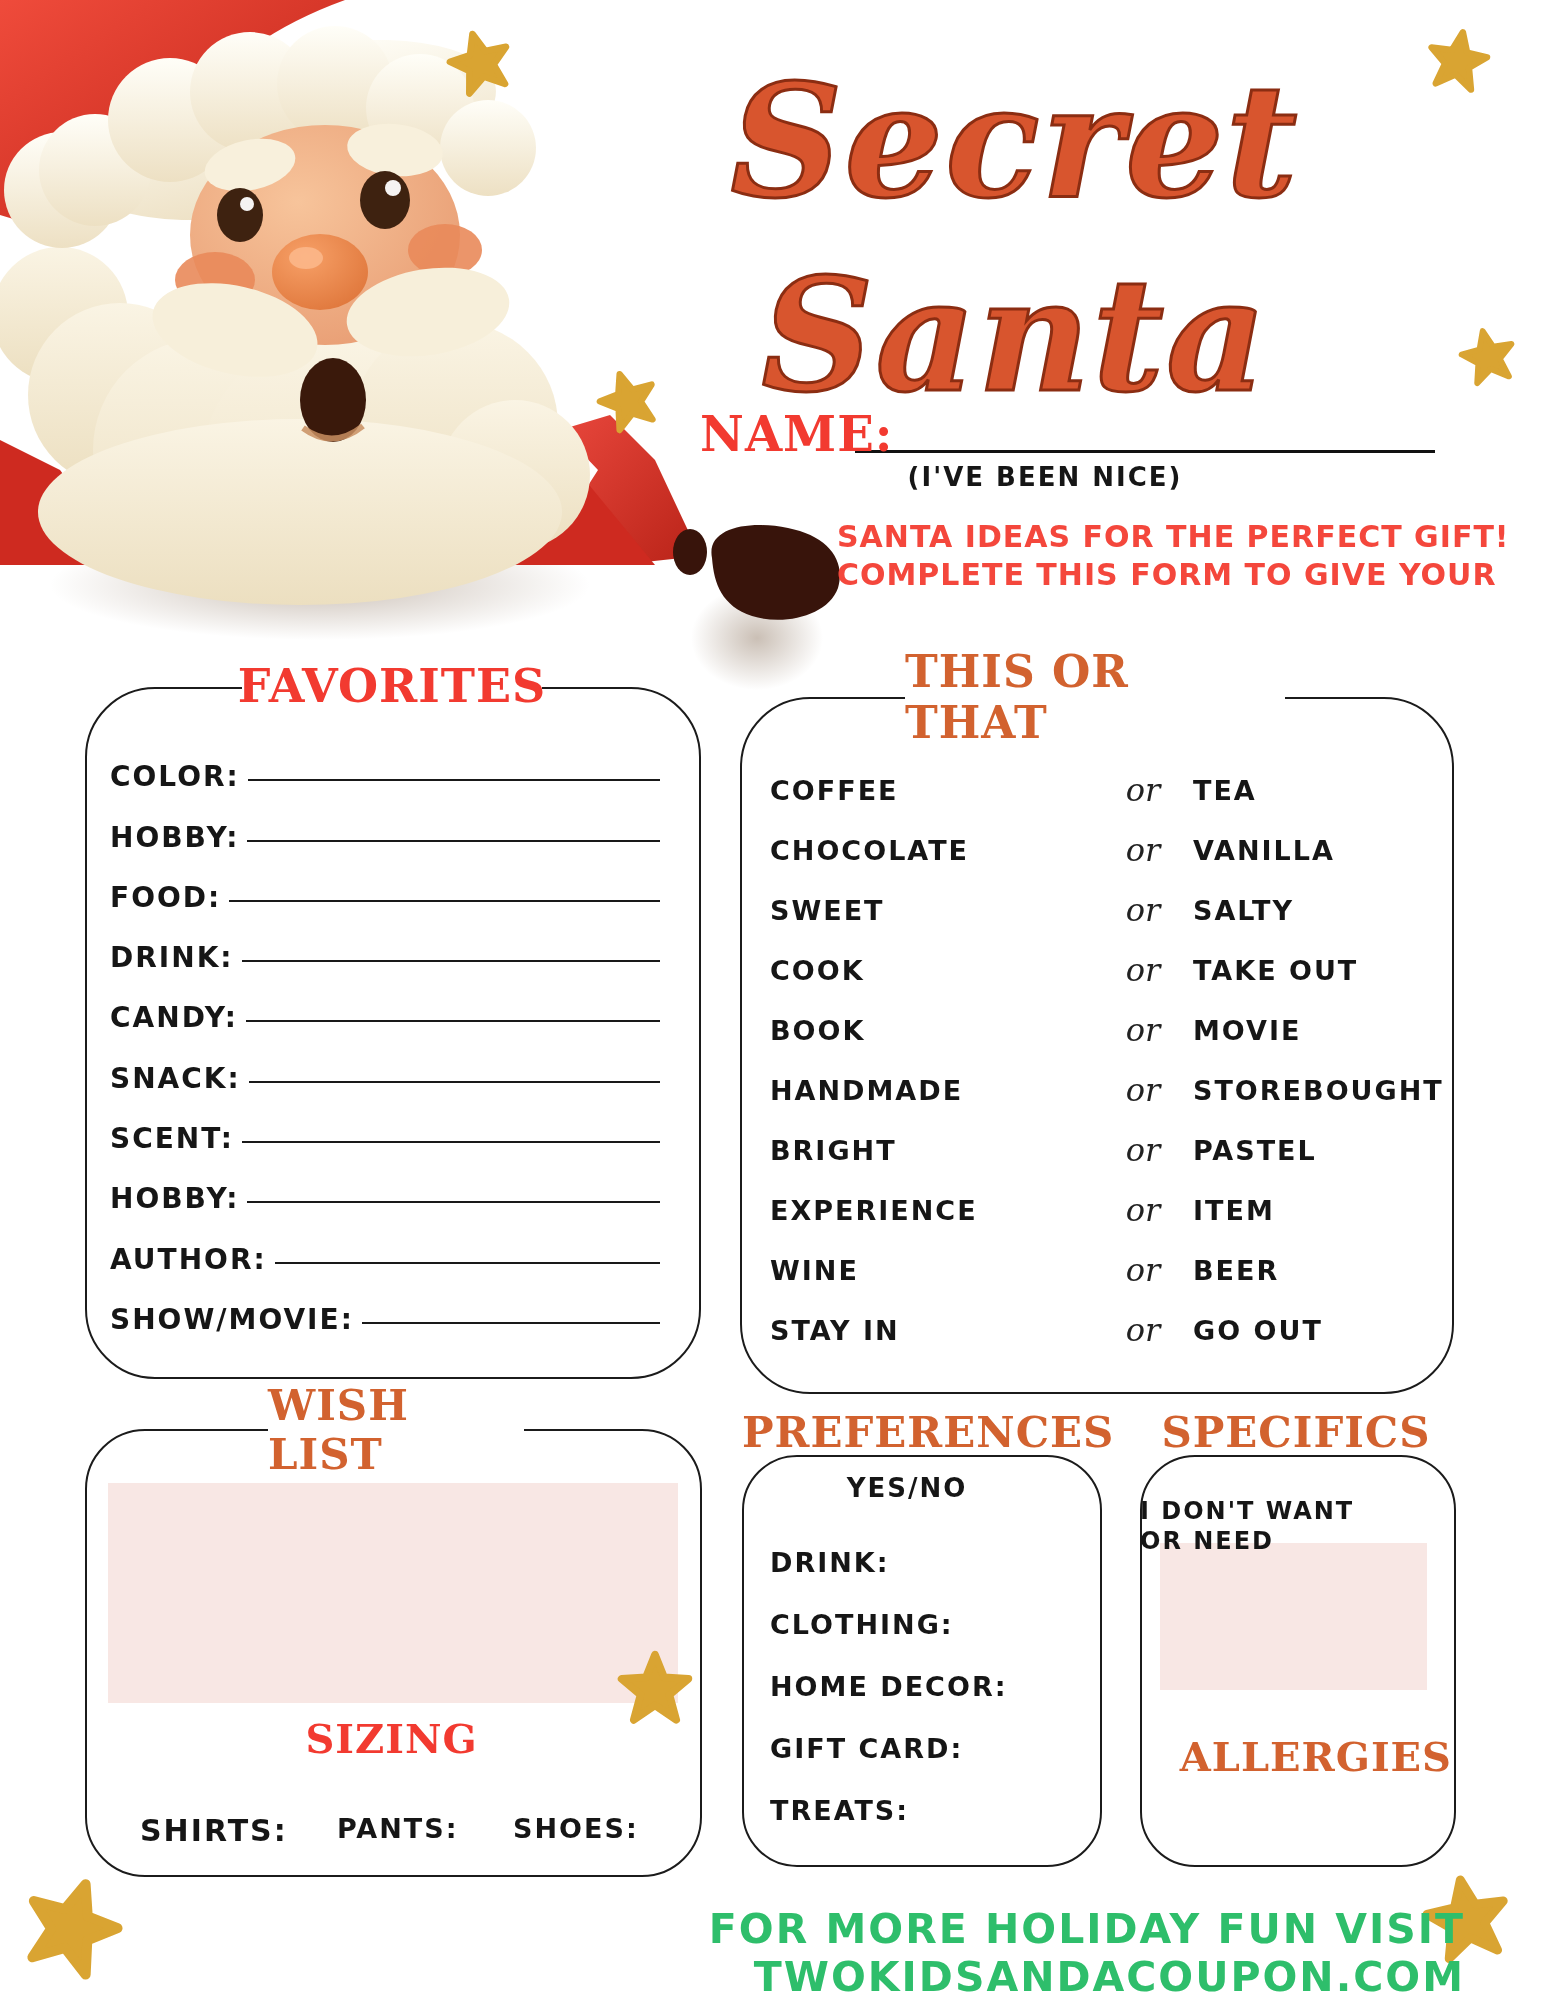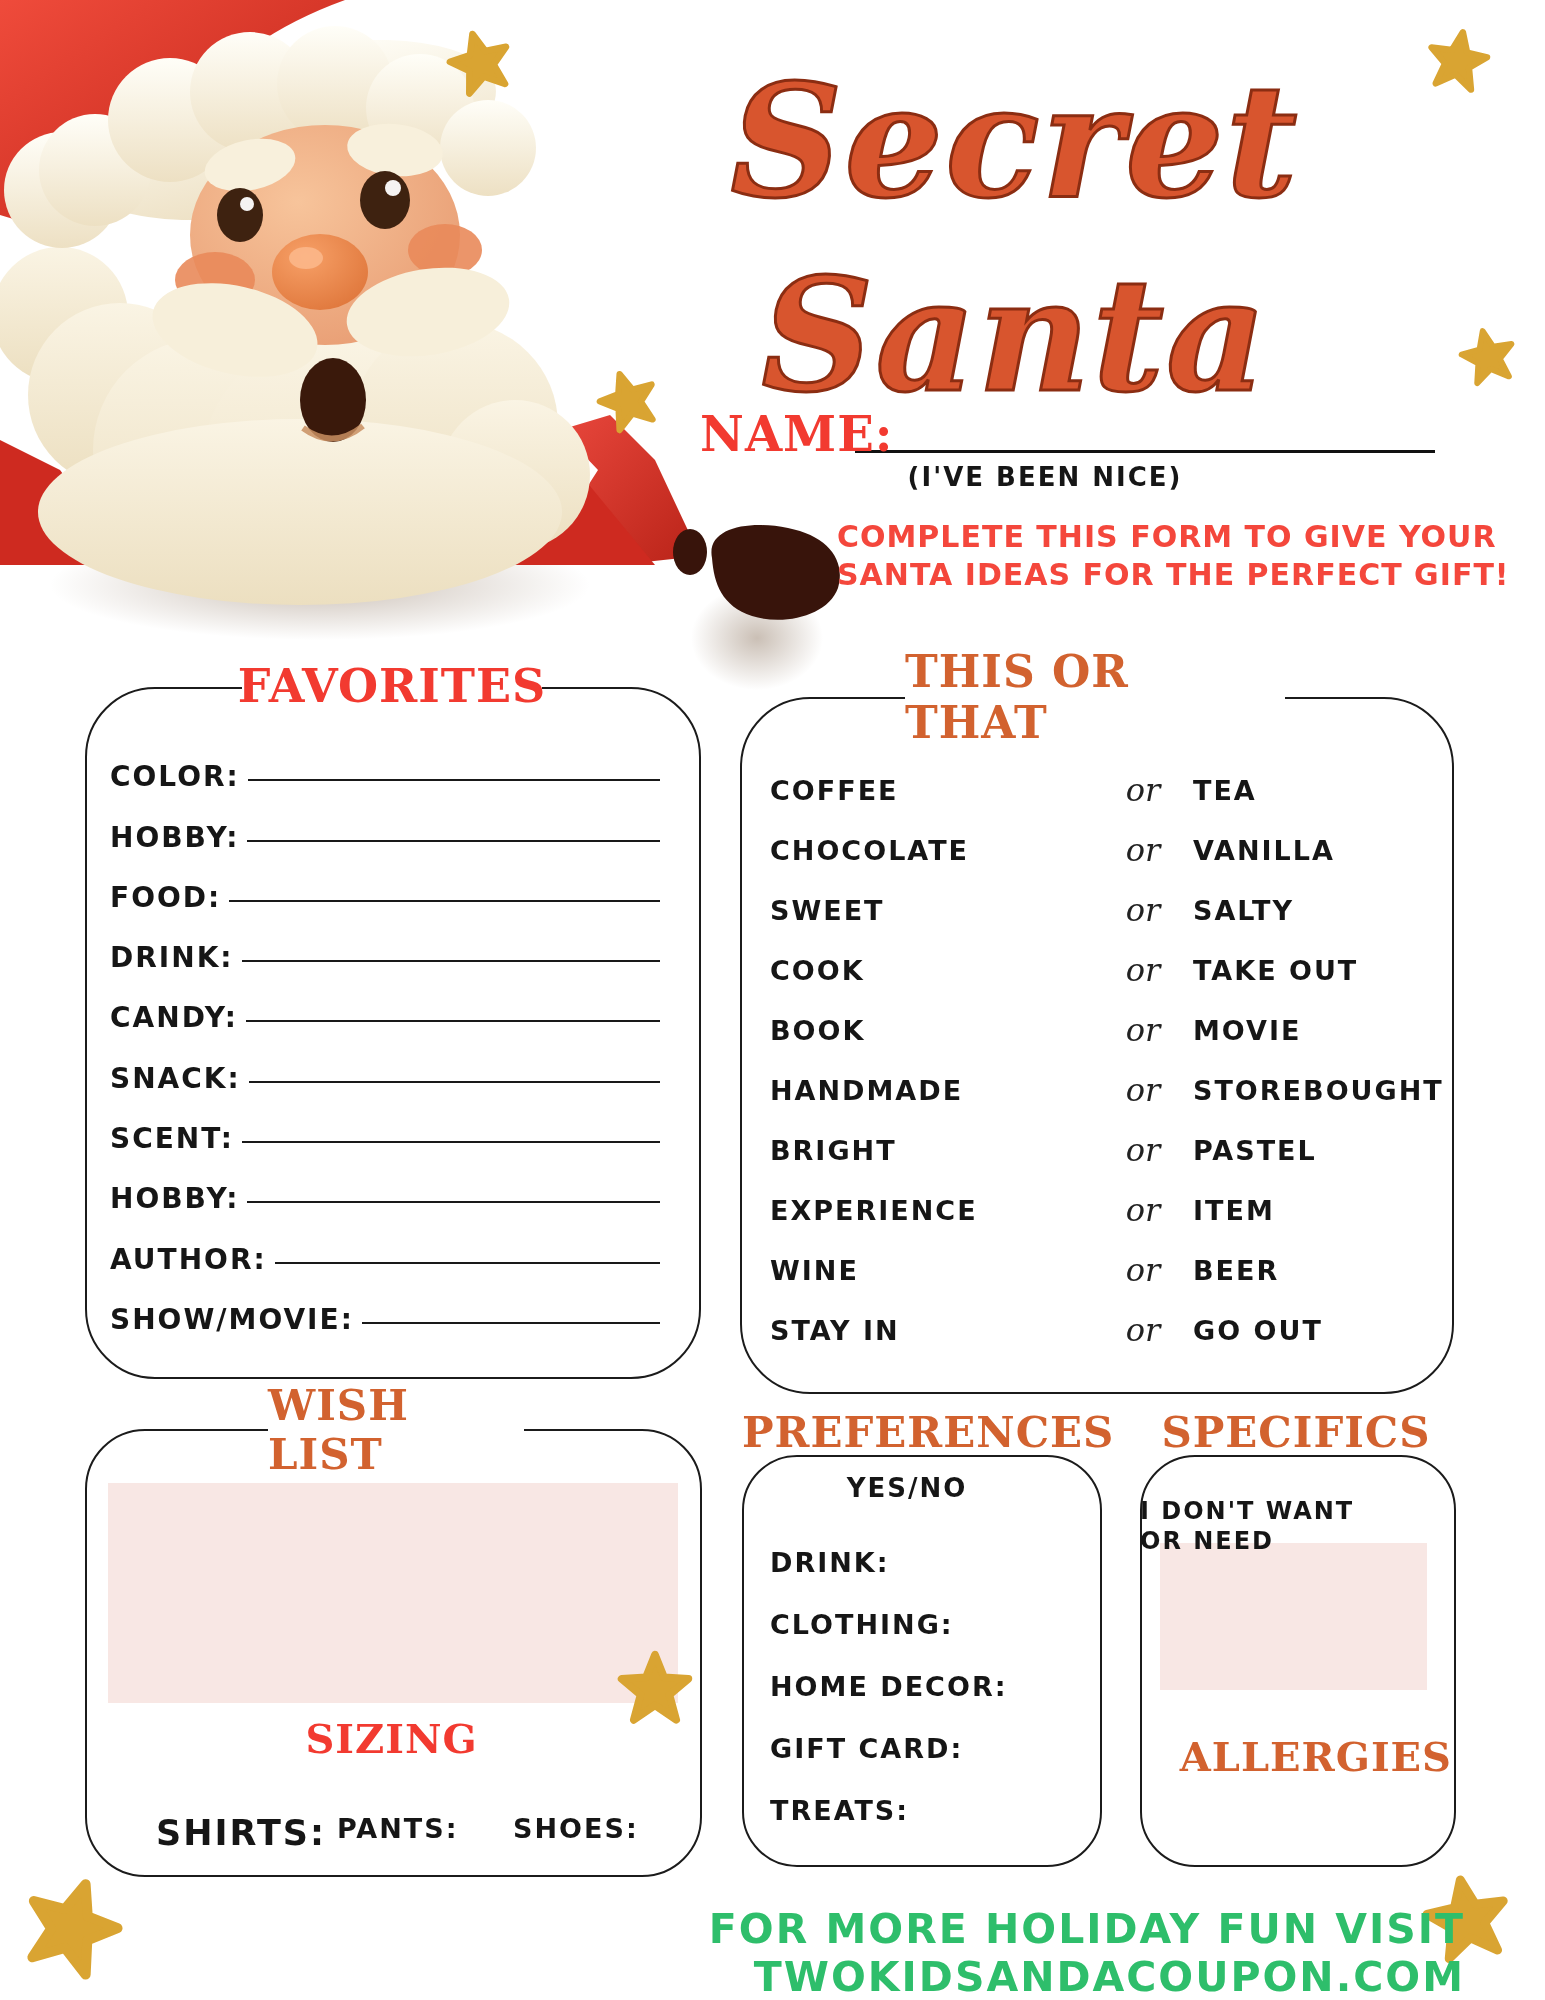--- a/index.html
+++ b/index.html
@@ -131,22 +131,22 @@
       <path d="M50 6 L62 36 L94 38 L69 59 L78 92 L50 73 L22 92 L31 59 L6 38 L38 36 Z" fill="#D9A432" stroke="#D9A432" stroke-width="10" stroke-linejoin="round"></path>
     </svg>
 
   <div class="abs title" style="left:460px;top:45px;width:1110px;font-size:155px;line-height:1.25;text-align:center;">Secret Santa</div>
 
   <div class="abs serifhead redlabel" style="left:700px;top:406px;font-size:48px;z-index:5;">NAME:</div>
   <div class="abs" style="left:855px;top:450px;width:580px;border-top:3px solid #111;"></div>
   <div class="abs hand" style="left:880px;top:462px;width:330px;font-size:26px;text-align:center;">(I'VE BEEN NICE)</div>
 
   <div class="abs introtext" style="left:837px;top:518px;width:690px;text-align:left;z-index:5;">
+    <div>SANTA IDEAS FOR THE PERFECT GIFT!</div>
     <div>COMPLETE THIS FORM TO GIVE YOUR</div>
-    <div>SANTA IDEAS FOR THE PERFECT GIFT!</div>
   </div>
 
   <div class="panel" style="left:85px;top:687px;width:612px;height:688px;border-radius:70px;"></div>
   <div class="pill" style="left:242px;top:648px;width:300px;height:76px;">
     <span class="serifhead redlabel" style="font-size:46px;">FAVORITES</span>
   </div>
   <div class="abs" style="left:110px;top:731px;width:550px;z-index:3;">
     <div class="frow">
         <span class="hand flabel">COLOR:</span>
         <div class="wline"></div>
@@ -225,21 +225,21 @@
       <span class="orsep">or</span>
       <span class="hand topt">GO OUT</span>
   </div>
 
   <div class="panel" style="left:85px;top:1429px;width:613px;height:444px;border-radius:60px;"></div>
   <div class="pill" style="left:268px;top:1402px;width:256px;height:56px;">
     <span class="serifhead orangelabel" style="font-size:42px;">WISH LIST</span>
   </div>
   <div class="pinkbox" style="left:108px;top:1483px;width:570px;height:220px;z-index:2;"></div>
   <div class="abs serifhead redlabel" style="left:85px;top:1715px;width:613px;text-align:center;font-size:40px;z-index:3;">SIZING</div>
-  <span class="abs hand" style="left:140px;top:1813px;font-size:35px;z-index:3;margin-left:16px;">SHIRTS:</span>
+  <span class="abs hand" style="left:140px;top:1813px;font-size:30px;z-index:3;">SHIRTS:</span>
   <span class="abs hand" style="left:337px;top:1813px;font-size:27px;z-index:3;">PANTS:</span>
   <span class="abs hand" style="left:513px;top:1813px;font-size:27px;z-index:3;">SHOES:</span>
 
   <div class="panel" style="left:742px;top:1455px;width:356px;height:408px;border-radius:55px;"></div>
   <div class="abs serifhead orangelabel" style="left:742px;top:1408px;width:356px;text-align:center;font-size:42px;z-index:5;">PREFERENCES</div>
   <div class="abs hand" style="left:742px;top:1473px;width:330px;text-align:center;font-size:26px;z-index:3;">YES/NO</div>
   <div class="abs" style="left:770px;top:1531px;width:310px;z-index:3;">
     <div class="prow hand">DRINK:</div>
     <div class="prow hand">CLOTHING:</div>
     <div class="prow hand">HOME DECOR:</div>

